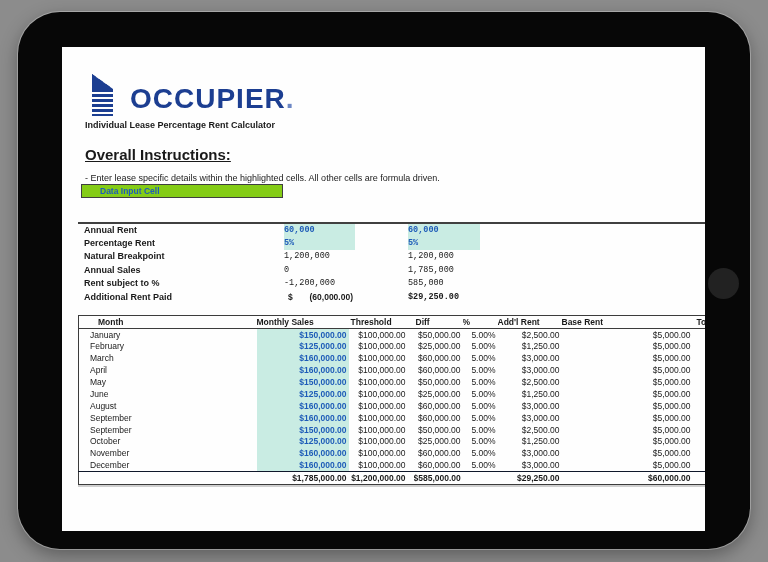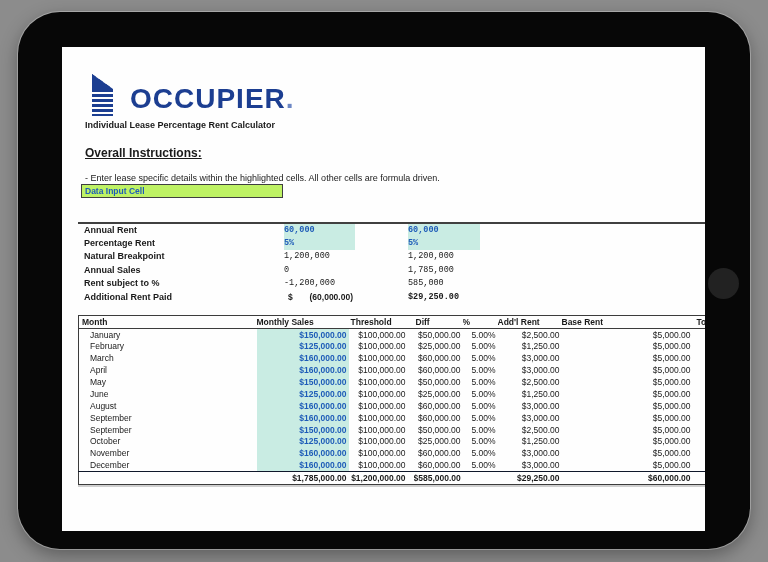--- a/index.html
+++ b/index.html
@@ -43,29 +43,29 @@
   .logo-text {
     margin-left: 17px; margin-top: 7px;
     font-size: 28px; font-weight: 700; letter-spacing: 1px;
     color: #1c3e91;
   }
   .logo-period { color: #6c87c4; }
 
   .doc-title { position: absolute; left: 23px; top: 73px; font-size: 9px; font-weight: 700; }
 
   
-  .instr-heading { position: absolute; left: 23px; top: 99px; font-size: 12px; font-weight: 700; text-decoration: underline; }
+  .instr-heading { position: absolute; left: 23px; top: 99px; font-size: 15px; font-weight: 700; text-decoration: underline; }
   .instr-line1 { position: absolute; left: 23px; top: 113px; font-size: 9px; }
   .instr-line2 { position: absolute; left: 23px; top: 126px; font-size: 9px; }
   .legend-box {
     position: absolute; left: 19px; top: 137px;
     width: 202px; height: 14px;
-    background: #bef264; border: 1px solid #3f3f3f;
+    background: #84cc16; border: 1px solid #3f3f3f;
     font-size: 8.5px; font-weight: 700; color: #1e5cb8;
-    line-height: 12px; padding-left: 3px;
+    line-height: 12px; padding-left: 18px;
   }
 
   
   .summary {
     position: absolute; left: 16px; top: 175px;
     width: 627px; border-collapse: collapse; table-layout: fixed;
     border-top: 2px solid #404040;
     font-size: 8.5px;
   }
   .summary td { height: 13.4px; vertical-align: middle; white-space: nowrap; overflow: hidden; }
@@ -83,21 +83,21 @@
   .mtable {
     border-collapse: collapse; table-layout: fixed;
     width: 694px;
     border: 1px solid #3c3c3c;
     font-size: 8.5px;
   }
   .mtable th, .mtable td { white-space: nowrap; overflow: hidden; vertical-align: middle; }
   .mtable thead th { height: 13px; font-weight: 700; border-bottom: 1px solid #3c3c3c; text-align: left; }
   .mtable tbody td { height: 11.9px; }
   .mtable tfoot td { height: 13px; font-weight: 700; border-top: 1px solid #0f172a; }
-  .th-month { padding-left: 3px; }
+  .th-month { padding-left: 19px; }
   .th-sales { text-align: right; padding-right: 2px; }
   .th-thr  { padding-left: 2px; }
   .th-diff { padding-left: 2px; }
   .th-pct  { text-align: right; padding-right: 7px; }
   .th-addl { text-align: center; }
   .th-base { text-align: center; }
   .th-total{ padding-left: 4px; }
   .c-month { padding-left: 11px; }
   .num { text-align: right; padding-right: 2px; }
   .num.thr { padding-right: 8px; }

